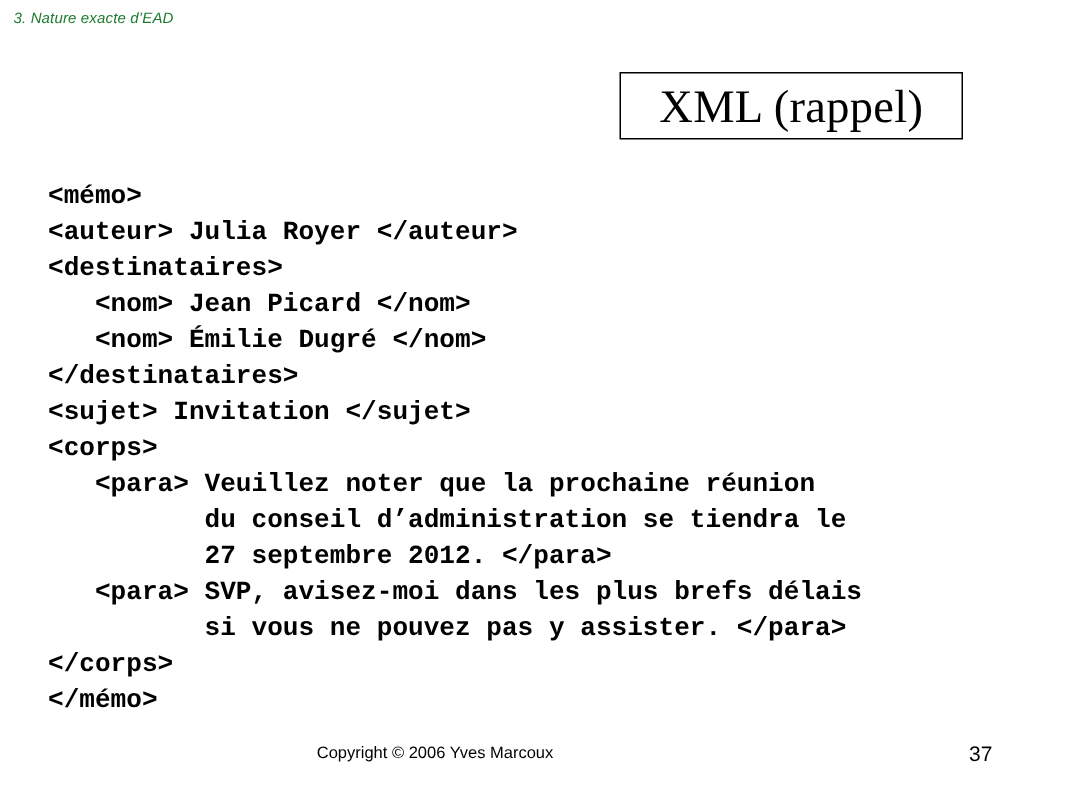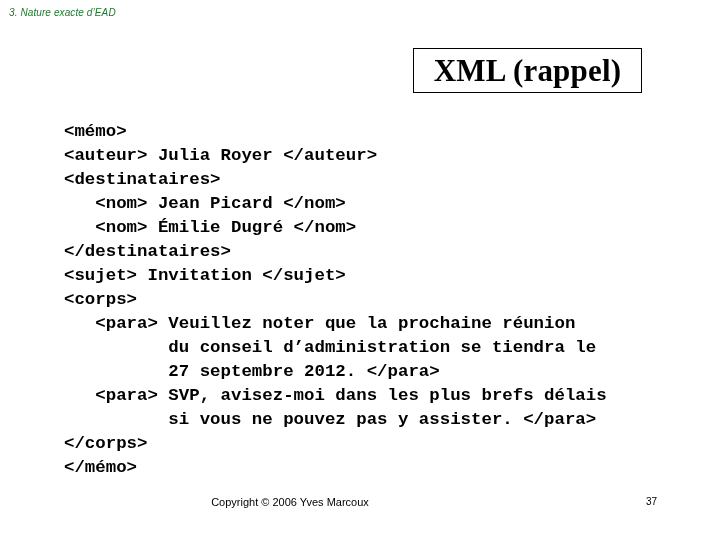--- a/index.html
+++ b/index.html
@@ -35,21 +35,20 @@
     left: 413px;
     top: 48px;
     width: 229px;
     height: 45px;
     border: 1.6px solid #000000;
     box-sizing: border-box;
     background: #ffffff;
     display: flex;
     align-items: center;
     justify-content: center;
-    font-weight: bold;
   }
   .title-box-text {
     font-family: "Liberation Serif", serif;
     font-size: 31px;
     line-height: 34px;
     color: #000000;
     white-space: nowrap;
     letter-spacing: 0.2px;
   }
 
@@ -63,21 +62,20 @@
     font-weight: bold;
     font-size: 17.4px;
     line-height: 24px;
     color: #000000;
     white-space: pre;
     letter-spacing: 0px;
   }
   .code-line {
     white-space: pre;
     height: 24px;
-    margin-left: 32px;
   }
 
   
   .footer-copyright {
     position: absolute;
     left: 0;
     top: 495px;
     width: 580px;
     text-align: center;
     font-family: "Liberation Sans", sans-serif;
@@ -85,21 +83,21 @@
     line-height: 14px;
     color: #000000;
   }
   .footer-pagenum {
     position: absolute;
     left: 646px;
     top: 494px;
     width: 40px;
     text-align: left;
     font-family: "Liberation Sans", sans-serif;
-    font-size: 10px;
+    font-size: 14px;
     line-height: 16px;
     color: #000000;
   }
 </style>
 </head>
 <body>
 
 <div class="slide-header">3. Nature exacte d’EAD</div>
 
 <div class="title-box">

